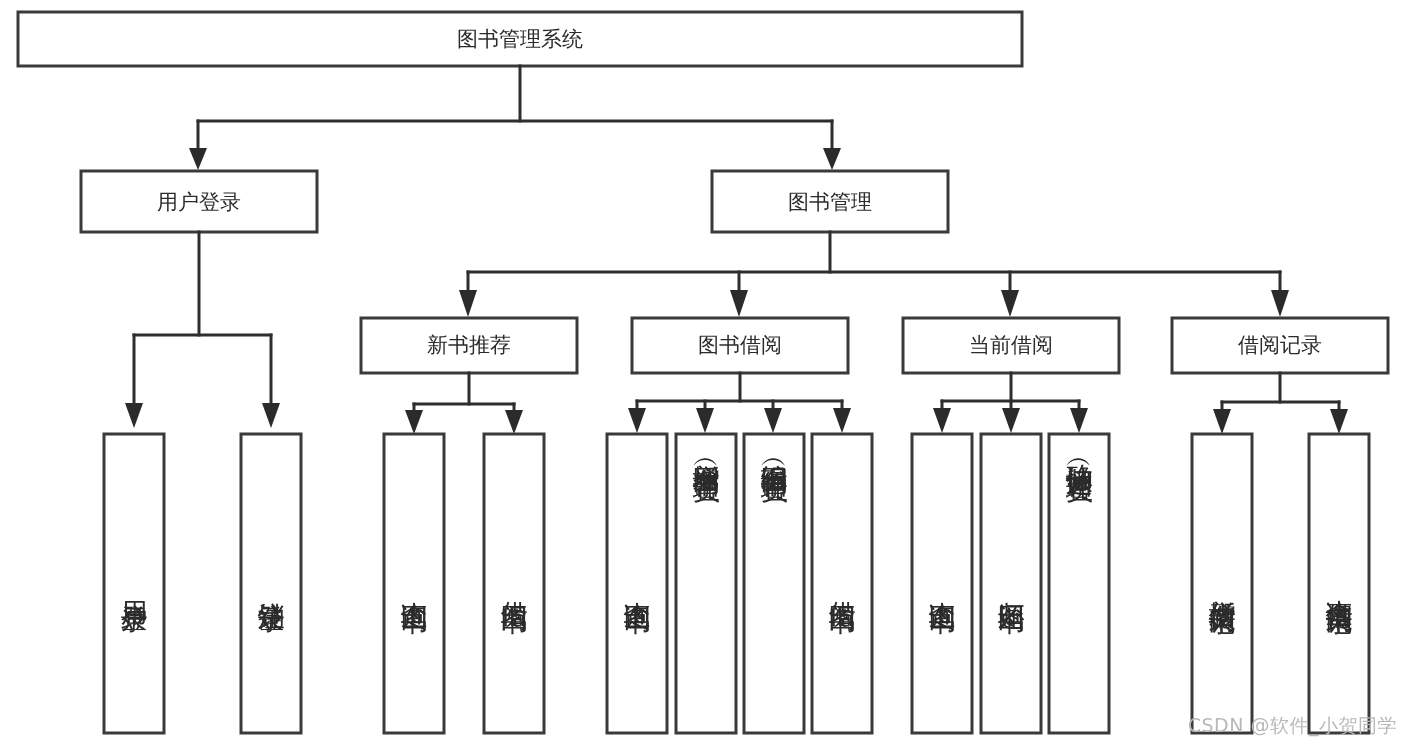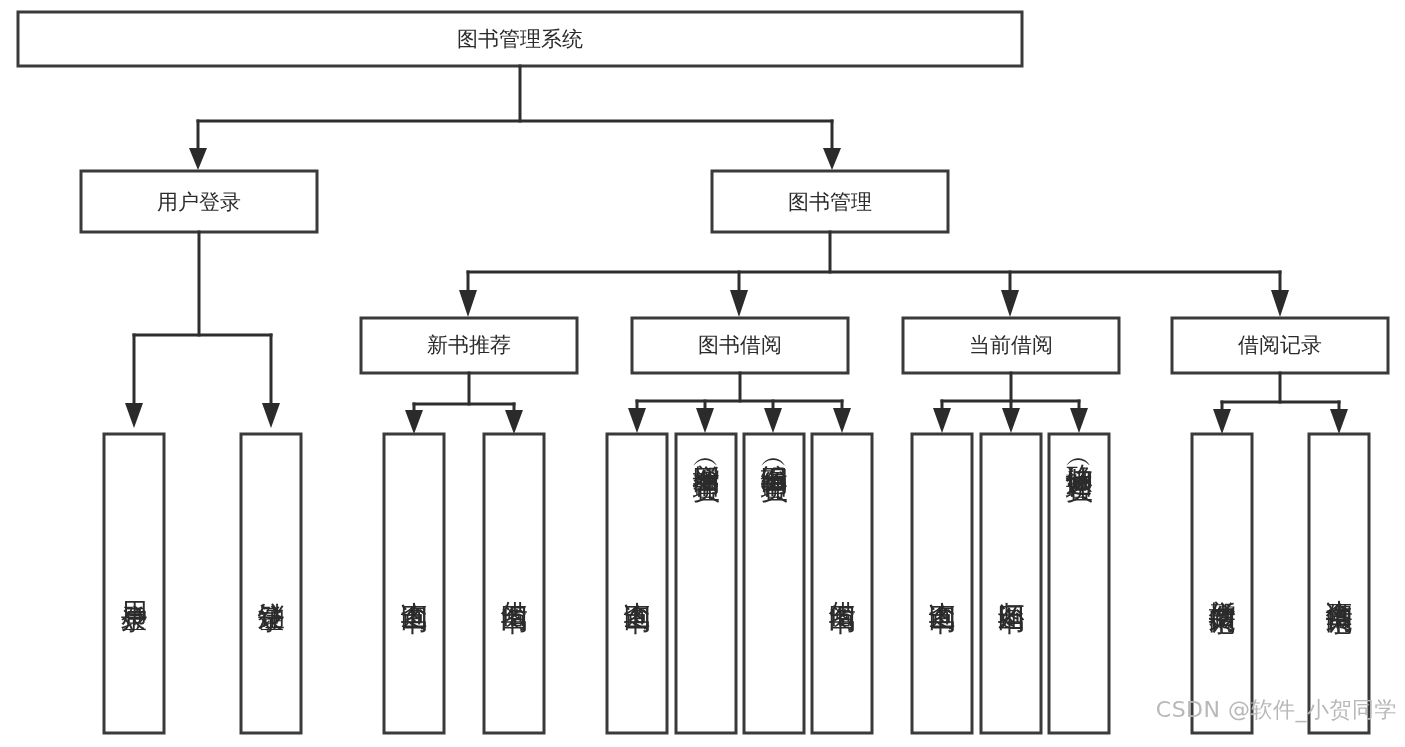--- a/index.html
+++ b/index.html
@@ -61,23 +61,23 @@
     font-size: 27px;
     line-height: 1.06;
     letter-spacing: 2px;
     color: #2b2b2b;
     white-space: nowrap;
     text-align: center;
   }
   .watermark {
     position: absolute;
     right: 8px;
-    bottom: 22px;
-    font-family: "DejaVu Sans", "Liberation Sans", sans-serif;
-    font-size: 22px;
+    bottom: 8px;
+    font-family: "DejaVu Sans", "Liberation Sans", sans-serif;
+    font-size: 19px;
     color: #b8b8b8;
     letter-spacing: 0.5px;
     white-space: nowrap;
   }
 </style>
 </head>
 <body>
 
 <div id="diagram-root">
 

